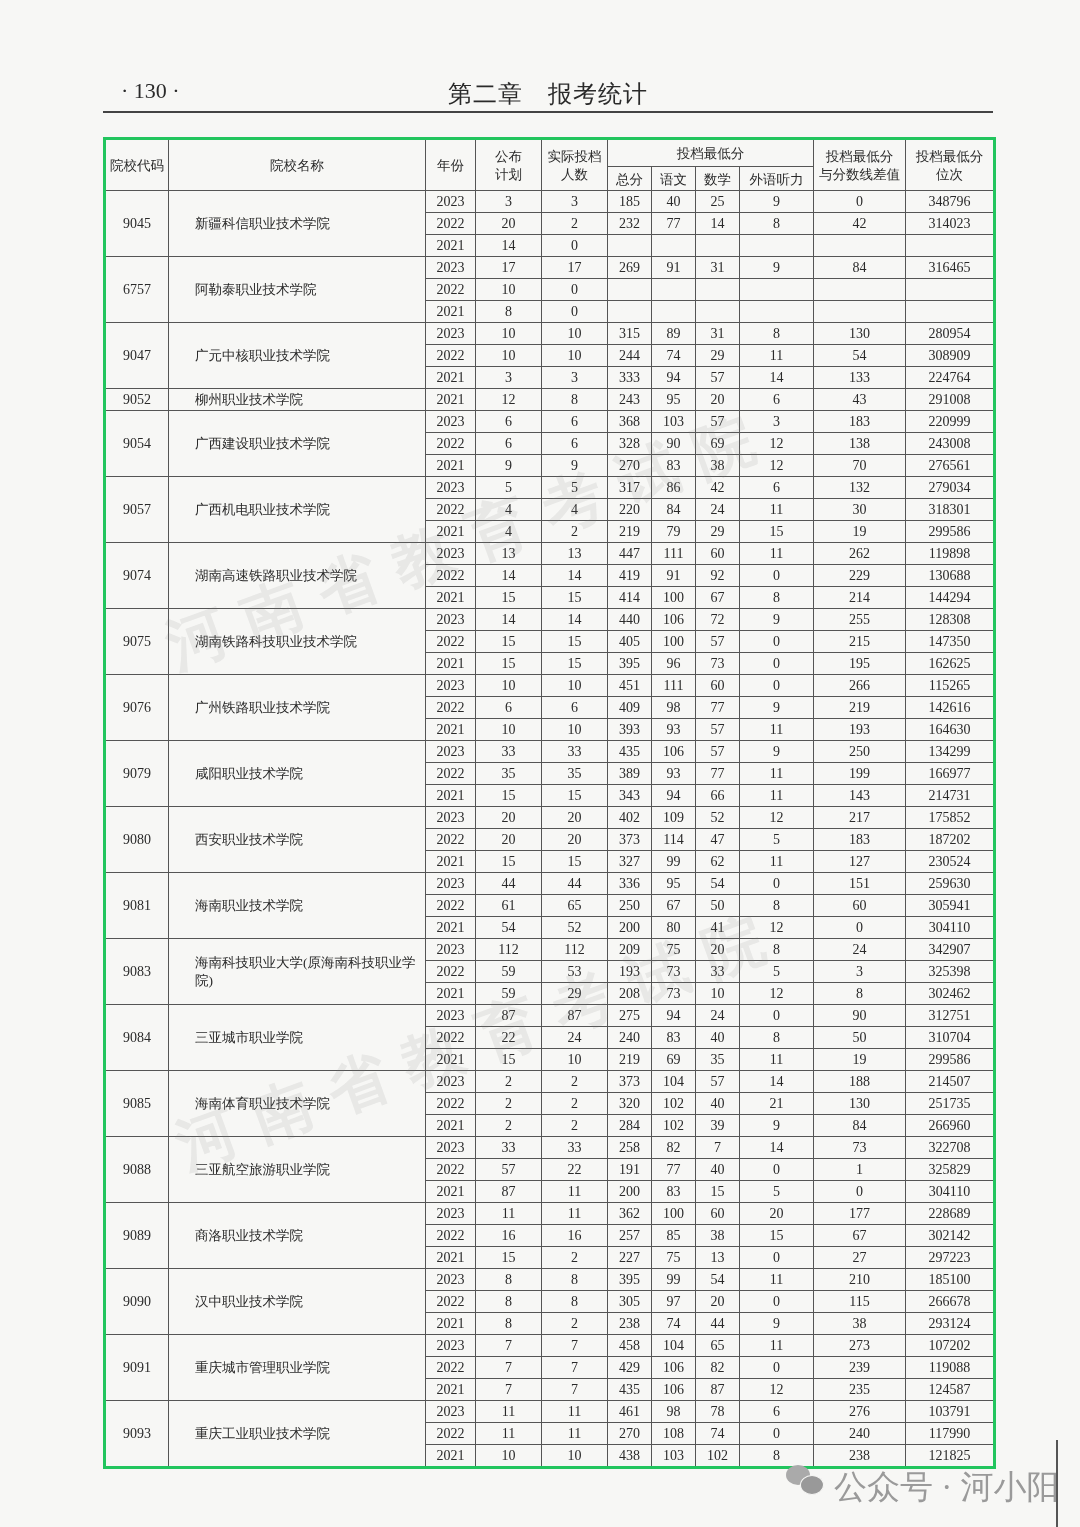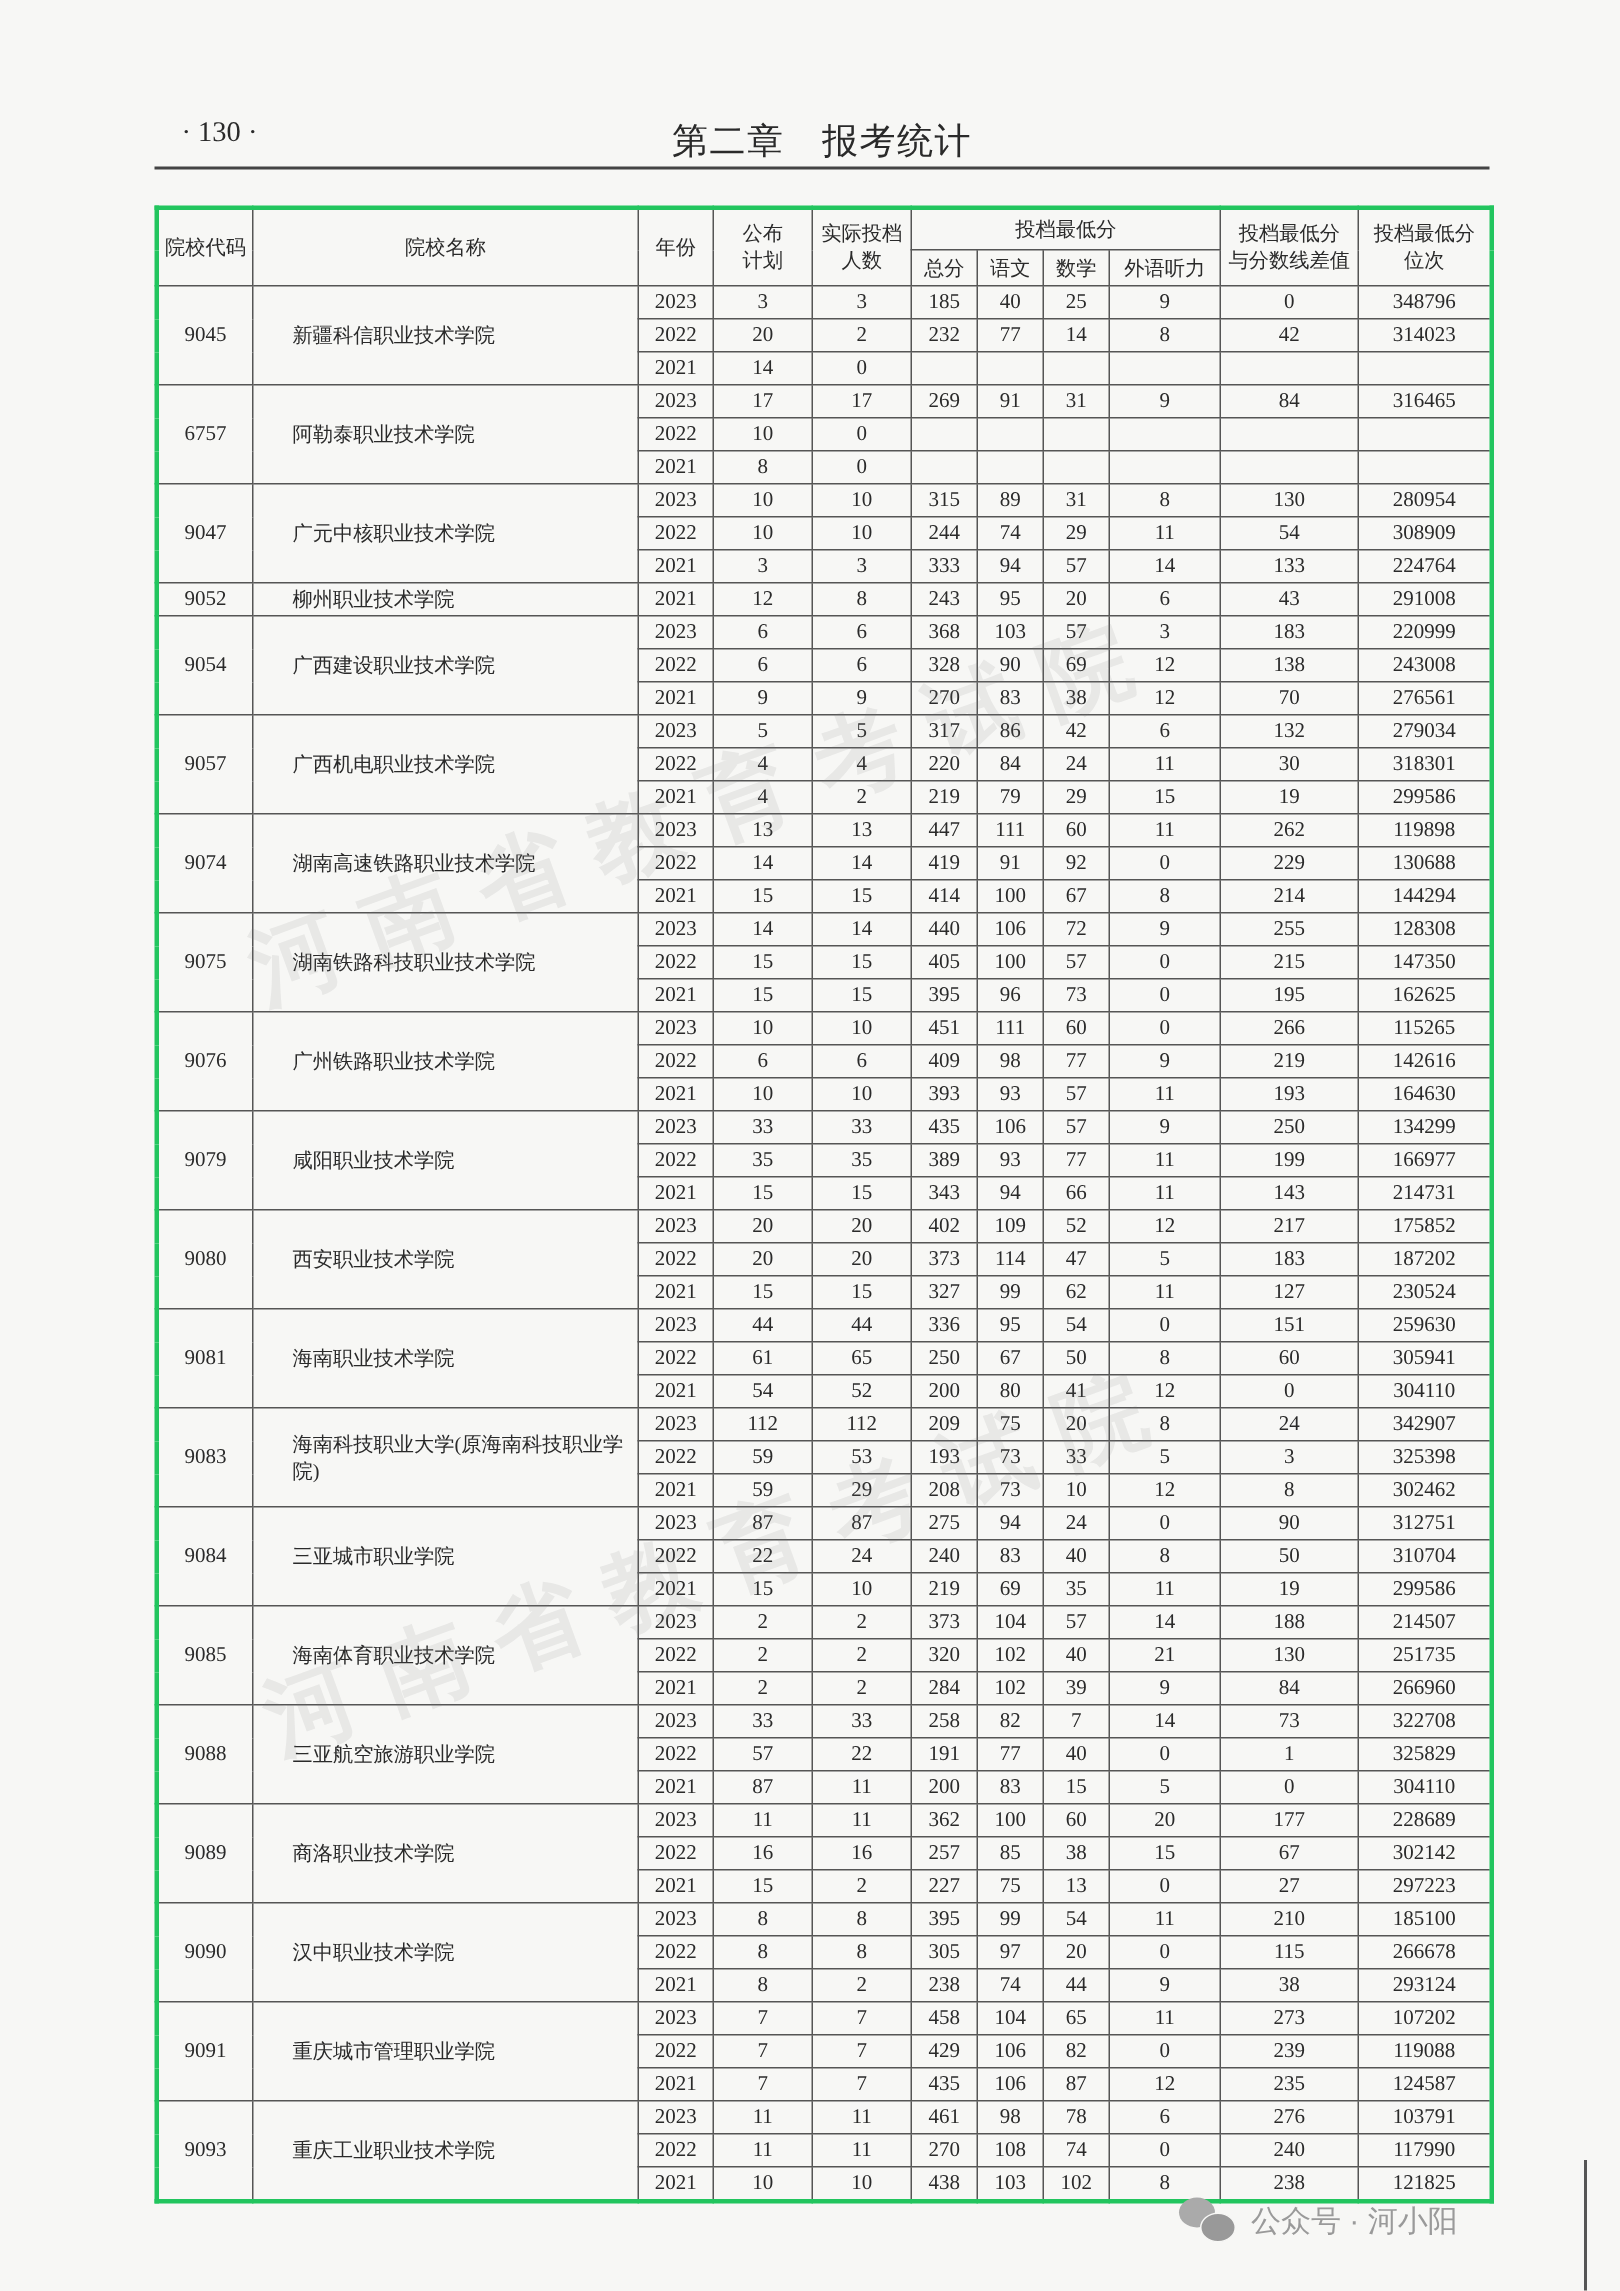--- a/index.html
+++ b/index.html
@@ -1,32 +1,32 @@
 <!DOCTYPE html>
 <html><head>
 <meta charset="utf-8">
 <style>
   html,body{margin:0;padding:0;}
   body{width:1080px;height:1527px;background:#f7f7f5;position:relative;overflow:hidden;font-family:"DejaVu Serif","Liberation Serif",serif;color:#2a2a2a;}
   .page-header{position:absolute;left:103px;top:74px;width:890px;height:32px;}
-  .page-num{position:absolute;left:18px;top:4px;font-size:19px;font-family:"Liberation Serif",serif;}
+  .page-num{position:absolute;left:18px;top:4px;font-size:22px;font-family:"Liberation Serif",serif;}
   .chapter{position:absolute;left:0;right:0;top:4px;text-align:center;font-size:24px;font-family:"DejaVu Sans",sans-serif;letter-spacing:1px;}
   .header-rule{position:absolute;left:103px;top:111px;width:890px;height:2px;background:#444;}
   table{position:absolute;left:103px;top:137px;width:890px;border-collapse:collapse;table-layout:fixed;font-size:13.5px;}
   th,td{border:1px solid #555;text-align:center;padding:0;height:21px;line-height:21px;}
   th{font-weight:normal;font-family:"DejaVu Sans",sans-serif;font-size:13.5px;line-height:18px;}
   thead tr.h1 th{height:26px;}
   thead tr.h2 th{height:23px;}
   td.name{text-align:left;padding-left:26px;font-family:Liberation Serif, serif;font-size:13.5px;line-height:18px;}
   td.code{font-family:"Liberation Serif",serif;}
   td{font-family:"Liberation Serif",serif;font-size:14px;}
   table{border:3px solid #22c55e;}
   .watermark{position:absolute;left:150px;top:500px;font-size:60px;color:rgba(120,120,120,0.12);transform:rotate(-20deg);font-family:"DejaVu Sans",sans-serif;font-weight:bold;pointer-events:none;letter-spacing:20px;}
   .watermark2{position:absolute;left:160px;top:1000px;font-size:60px;color:rgba(120,120,120,0.12);transform:rotate(-20deg);font-family:"DejaVu Sans",sans-serif;font-weight:bold;pointer-events:none;letter-spacing:20px;}
-  .footer-mark{position:absolute;left:786px;top:1465px;font-size:20px;color:#9a9a9a;font-family:Liberation Sans, sans-serif;display:flex;align-items:center;gap:8px;}
+  .footer-mark{position:absolute;left:786px;top:1465px;font-size:33px;color:#9a9a9a;font-family:Liberation Serif, serif;display:flex;gap:8px;}
   .wechat{width:40px;height:30px;position:relative;}
   .wechat .b1{position:absolute;left:0;top:0;width:24px;height:20px;border-radius:50%;background:#aaa;}
   .wechat .b2{position:absolute;left:14px;top:10px;width:22px;height:18px;border-radius:50%;background:#999;border:1px solid #f7f7f5;}
   .edge-line{position:absolute;left:1056px;top:1440px;width:2px;height:87px;background:#555;}
 </style>
 </head>
 <body>
 
 <div class="page-header">
   <span class="page-num">· 130 ·</span>

